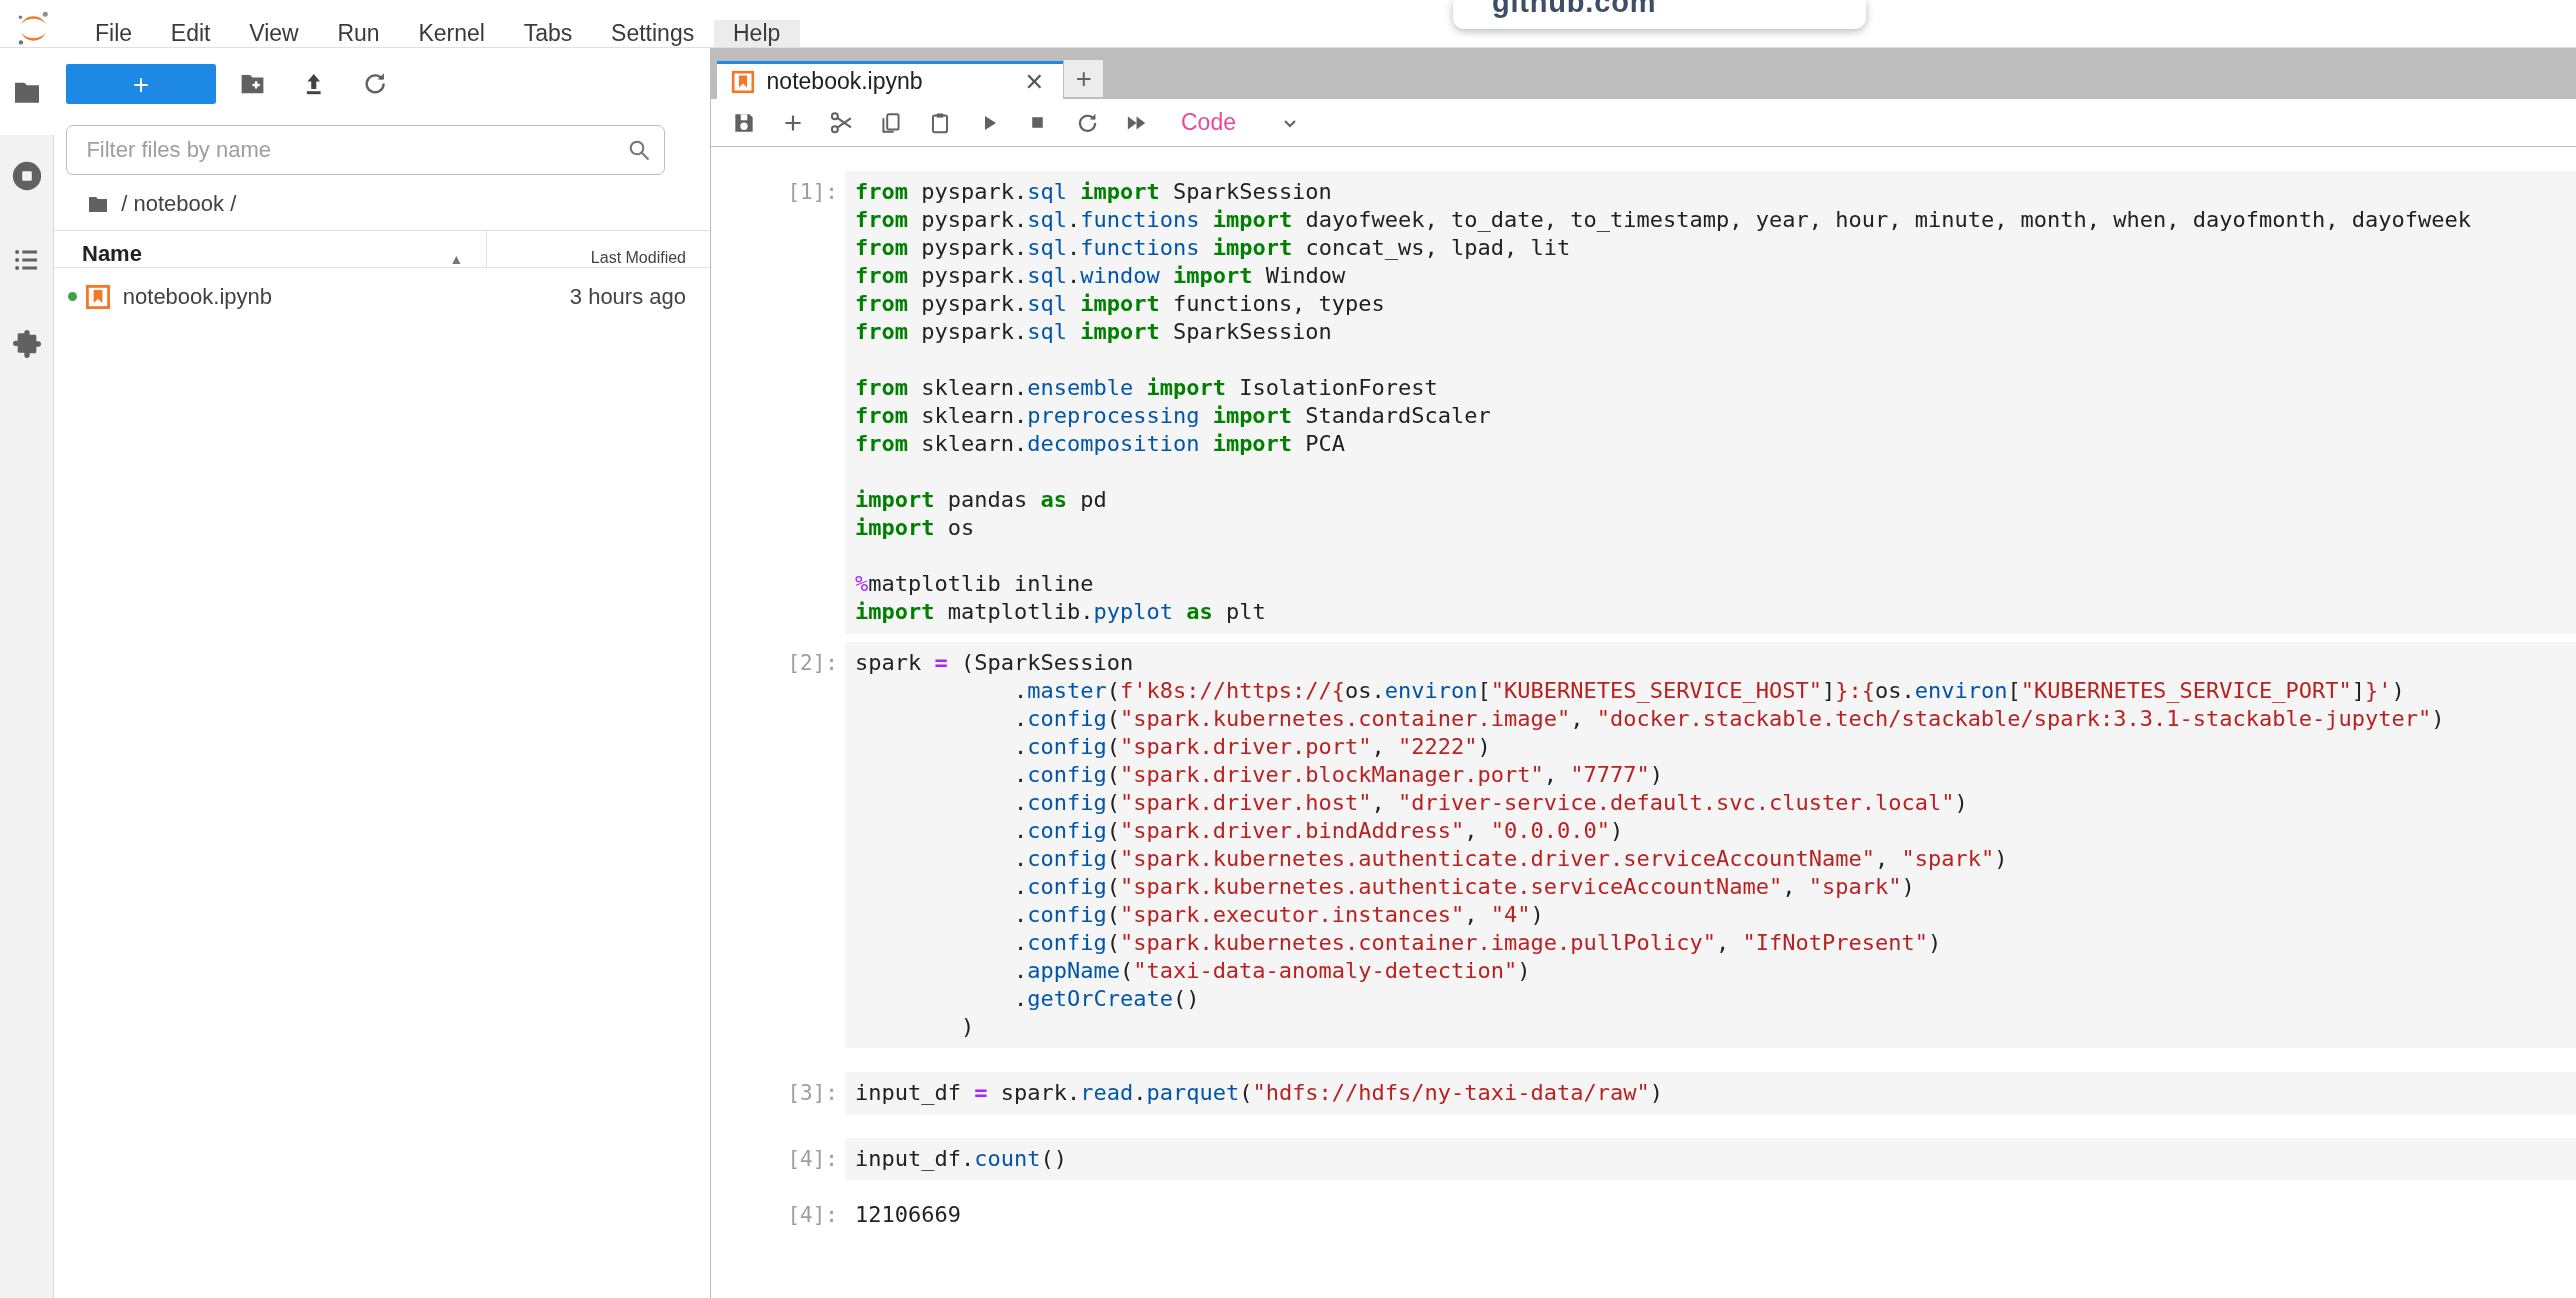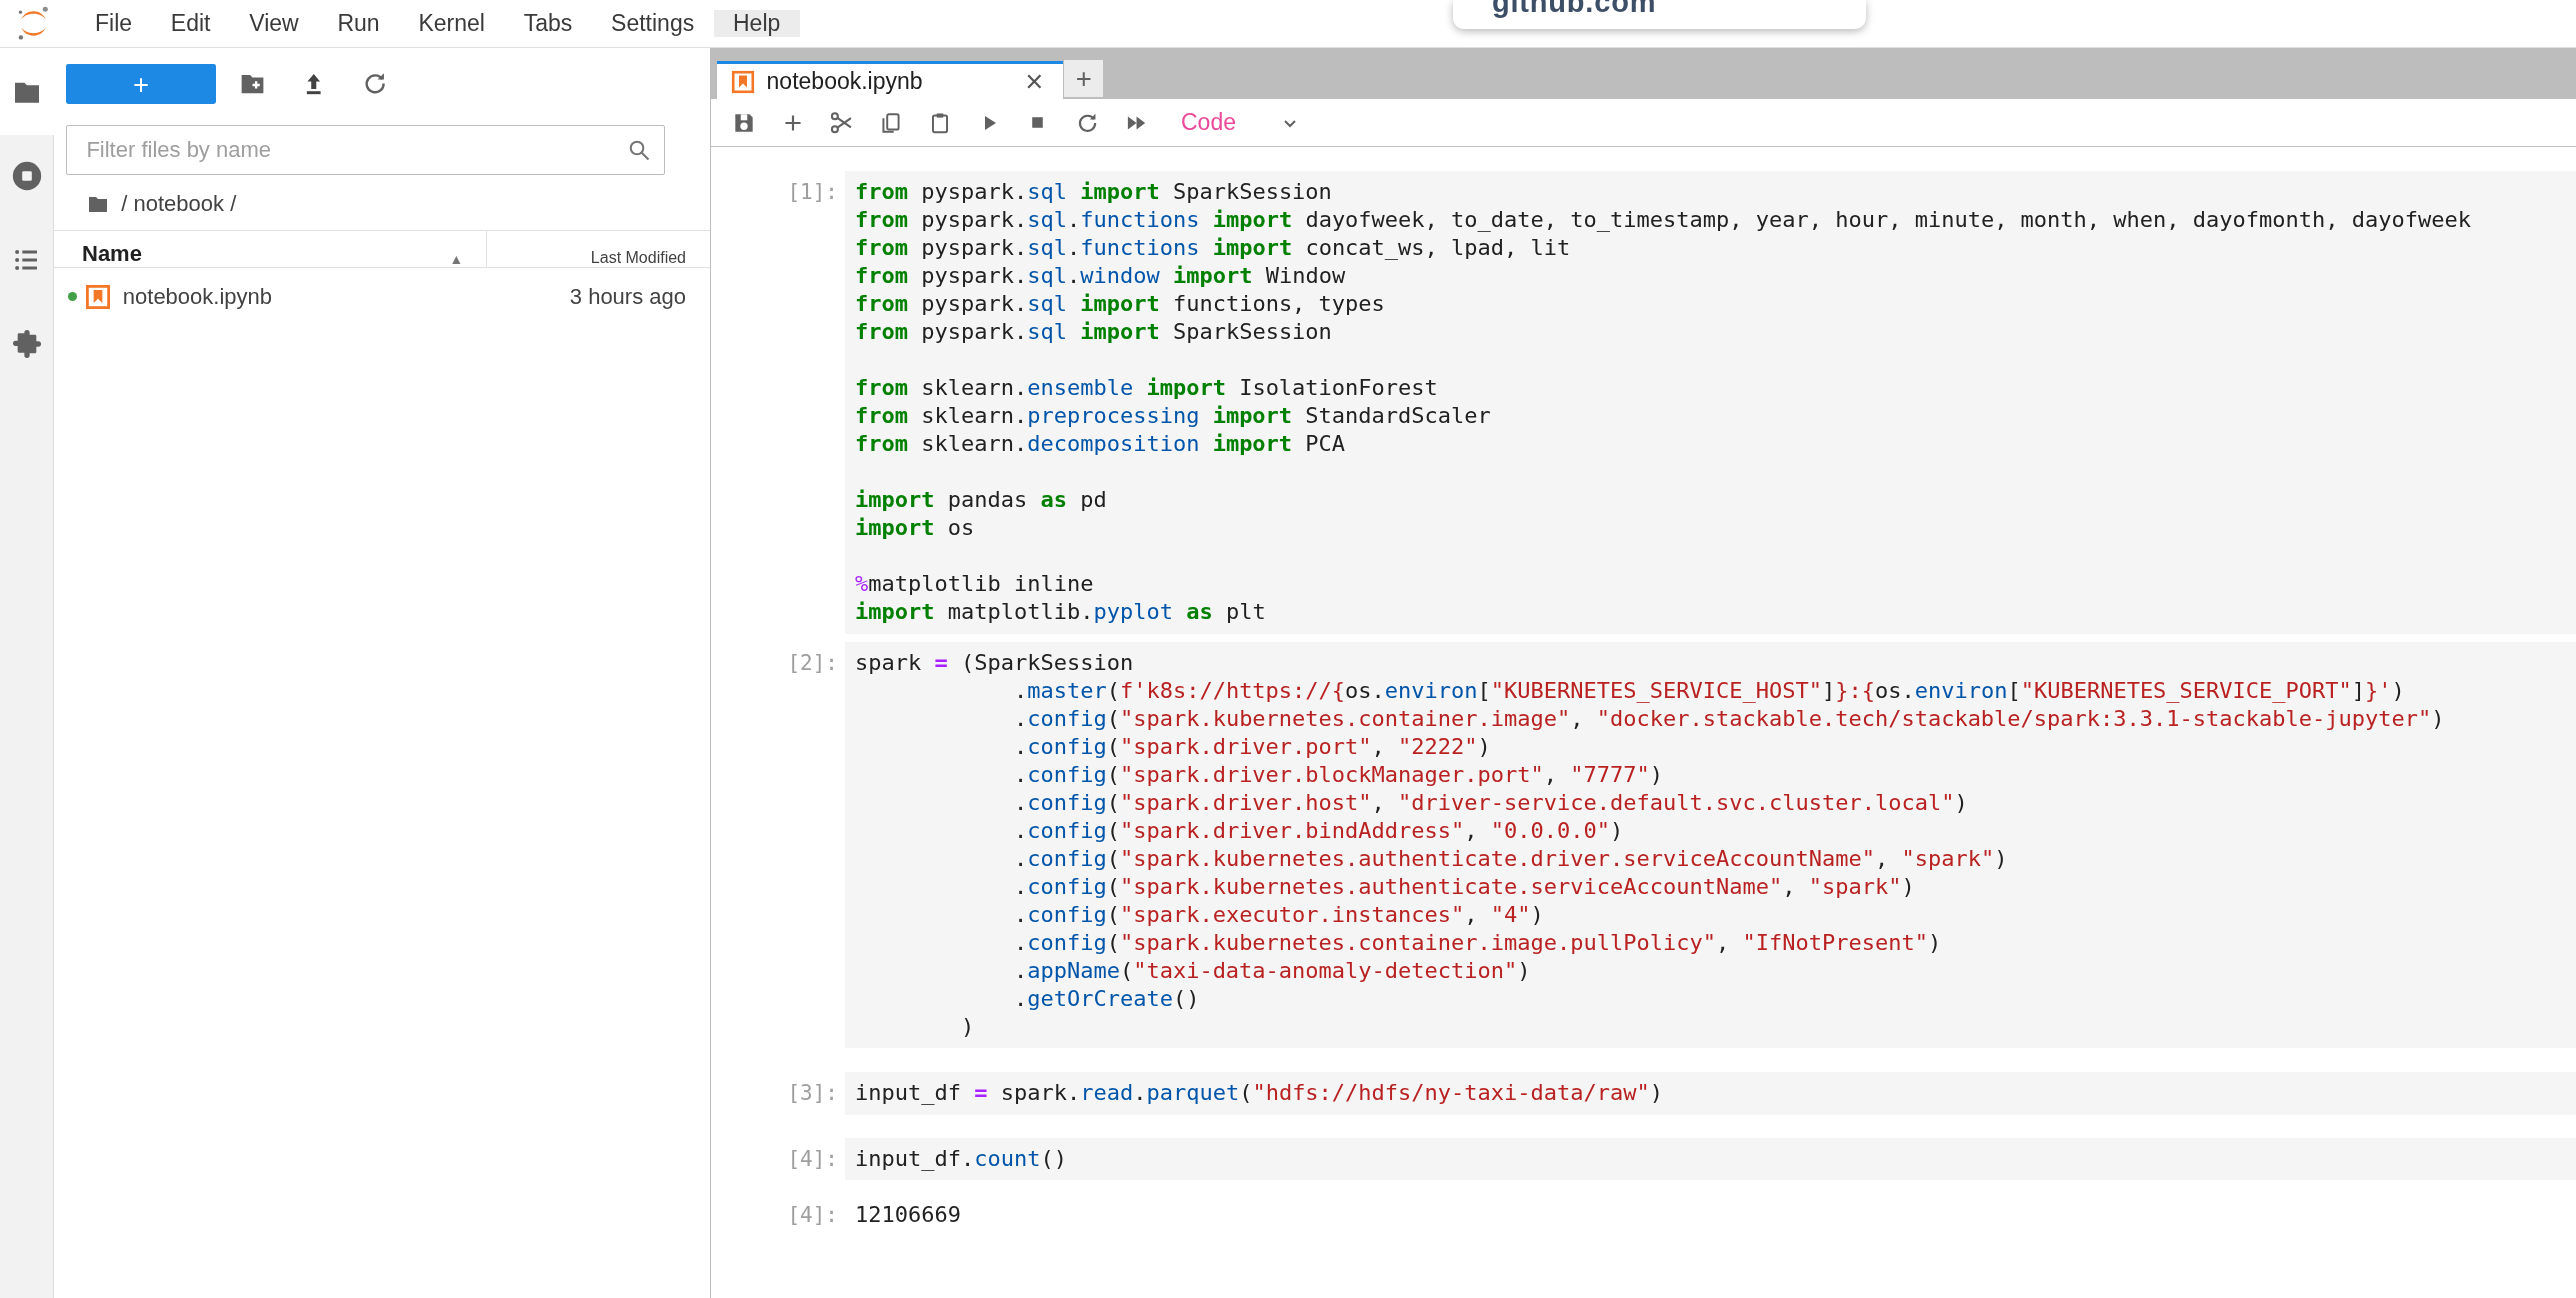--- a/index.html
+++ b/index.html
@@ -4,21 +4,21 @@
 <style>
   html,body{margin:0;padding:0;}
   body{
     width:2576px;height:1299px;overflow:hidden;background:#ffffff;
     font-family:"Liberation Sans", sans-serif;color:#212121;
     position:relative;
   }
   
   .menubar{
     height:47px;background:#ffffff;border-bottom:0.8px solid #e0e0e0;
-    display:flex;align-items:center;padding-left:14.6px;position:relative;z-index:2;
+    display:flex;align-items:flex-end;padding-left:14.6px;position:relative;z-index:2;
   }
   .logo{display:flex;align-items:center;margin-right:24px;}
   .menu-item{
     display:flex;align-items:center;padding:0 19.4px;font-size:23px;color:#3a3a3a;cursor:default;
   }
   .menu-item.hovered{background:#ececec;}
   
   .popup{
     position:absolute;left:1453px;top:0;width:413px;height:29px;background:#ffffff;
     border-radius:0 0 11.3px 11.3px;box-shadow:0 2.4px 8px rgba(0,0,0,0.28);
@@ -39,21 +39,21 @@
   
   .filebrowser{width:656px;flex:0 0 656px;background:#ffffff;border-right:0.8px solid #bdbdbd;}
   .fb-toolbar{display:flex;align-items:center;margin:14.6px 0 0 12px;height:42px;}
   .new-launcher-btn{
     width:150px;height:40px;background:#1e88e5;border:none;border-radius:2.4px;color:#fff;
     font-size:27.5px;line-height:40px;text-align:center;cursor:pointer;font-family:"Liberation Sans",sans-serif;
   }
   .fb-icon-btn{width:50px;height:40px;display:flex;align-items:center;justify-content:center;background:none;border:none;cursor:pointer;margin-left:11.3px;}
   .fb-filter{position:relative;margin:20px 0 0 12px;width:599px;}
   .fb-filter input{
-    width:599px;height:50px;box-sizing:border-box;border:1.6px solid #bdbdbd;border-radius:2px;
+    width:599px;height:50px;box-sizing:border-box;border:1.6px solid #bdbdbd;border-radius:7px;
     font-size:22px;padding:0 49px 0 19.4px;color:#424242;font-family:"Liberation Sans",sans-serif;outline:none;
   }
   .fb-filter input::placeholder{color:#9e9e9e;}
   .fb-search-icon{position:absolute;right:13px;top:11.3px;}
   .breadcrumb{display:flex;align-items:center;margin:16px 0 0 32px;height:27.5px;}
   .breadcrumb .crumb{font-size:22px;color:#424242;margin-left:11.3px;}
   .fb-header{
     display:flex;align-items:flex-end;height:36px;margin-top:12px;
     border-top:0.8px solid #e0e0e0;border-bottom:0.8px solid #e0e0e0;position:relative;
   }

